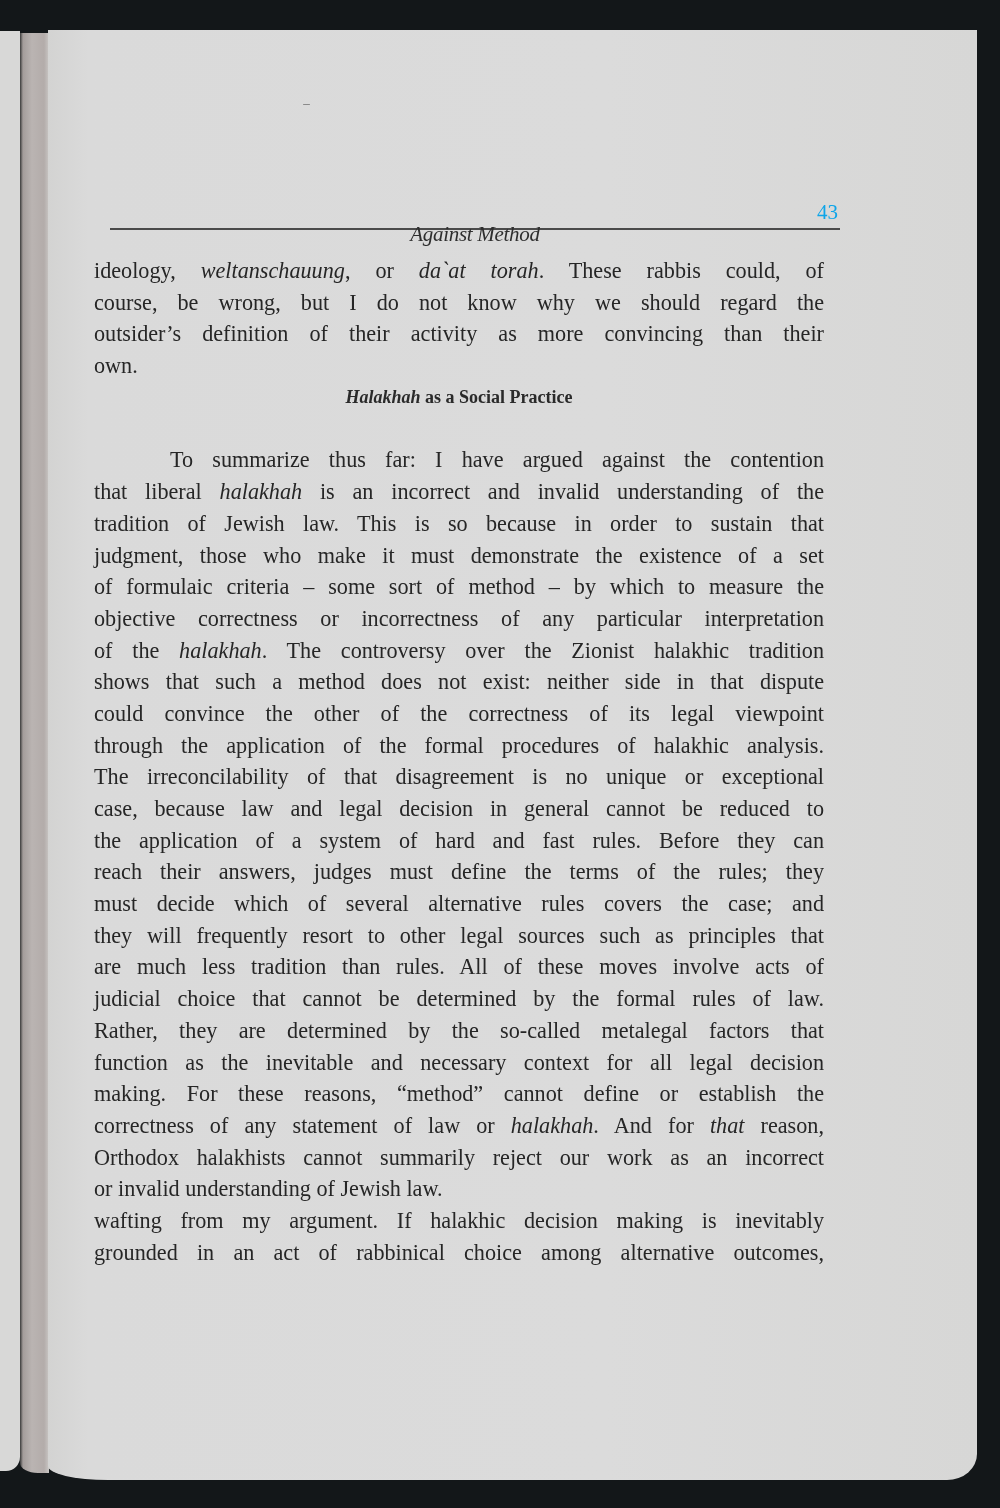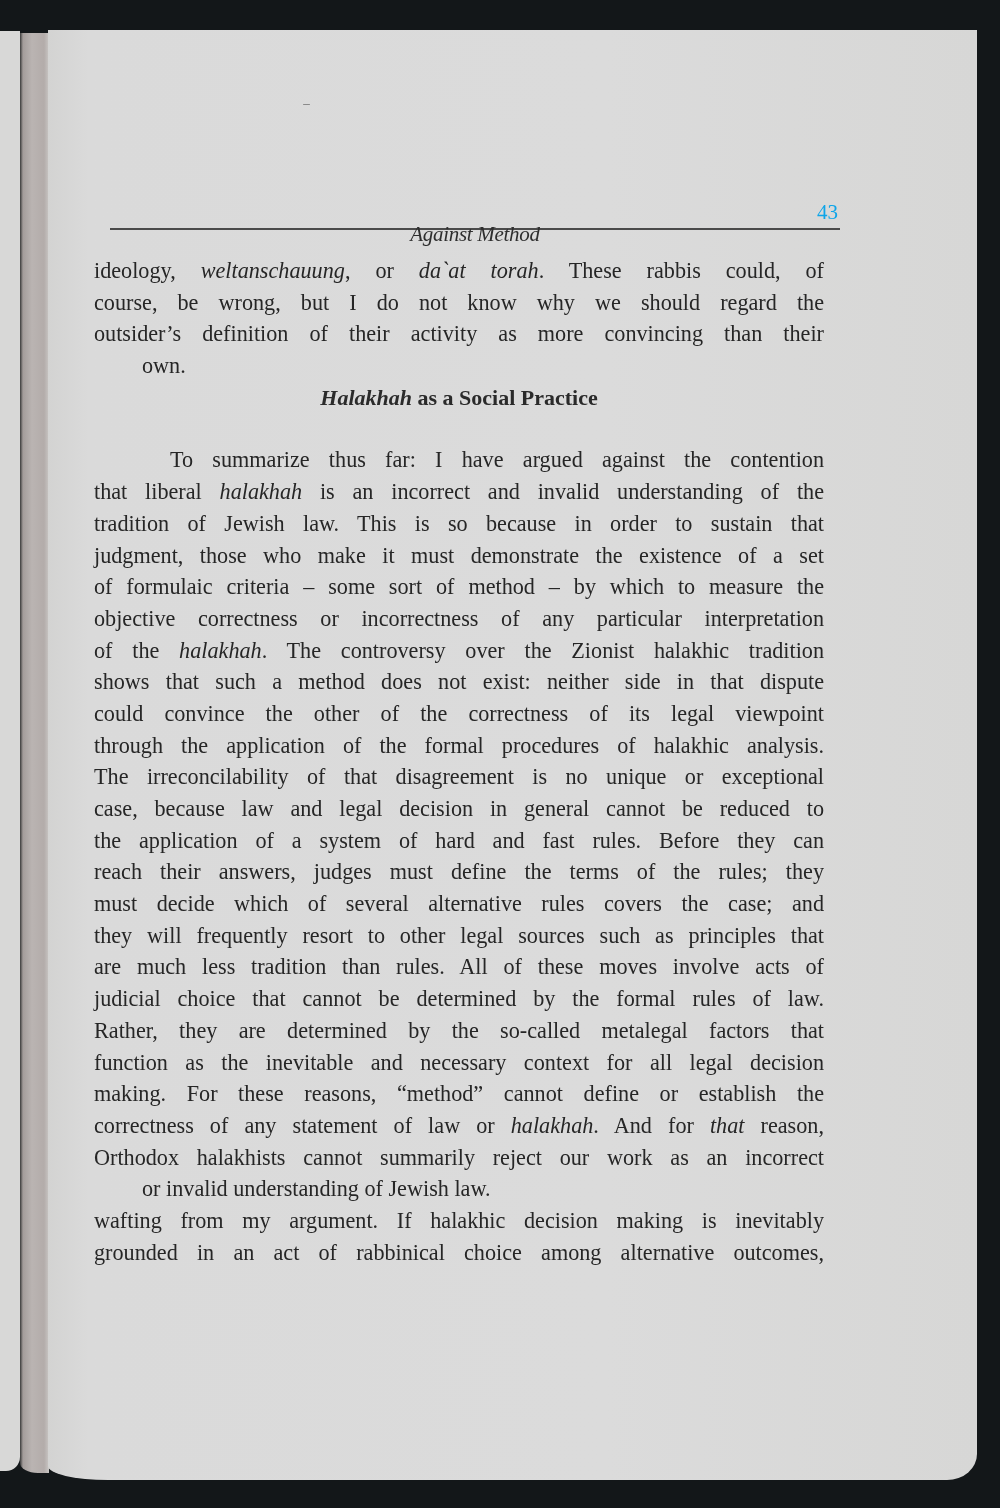--- a/index.html
+++ b/index.html
@@ -36,26 +36,26 @@
       position: absolute; right: 2px; top: 4px; font-size: 21px; color: #0ea5e9;
     }
     .body-text {
       position: absolute; left: 94px; top: 255px; width: 730px;
       font-size: 22.2px; color: #262626; line-height: 31.7px;
     }
     .line {
       display: block; height: 31.7px; white-space: nowrap;
       text-align: justify; text-align-last: justify;
     }
-    .line.last { text-align-last: left; margin-left: 48px; }
+    .line.last { text-align-last: left; }
     .line.indent { padding-left: 76px; }
     .line.indent-sm { padding-left: 28px; }
     .heading {
       display: block; height: 31.7px; text-align: center;
-      font-weight: bold; font-size: 22px; color: #2a2a2a;
+      font-weight: bold; font-size: 18px; color: #2a2a2a;
       margin-bottom: 31px;
     }
     i { font-style: italic; }
     .speck { position: absolute; width: 2px; height: 2px; background: #8a8a8a; border-radius: 1px; }
   </style>
 </head>
 <body>
 
 <div class="left-leaf"></div>
 <div class="gutter"></div>

